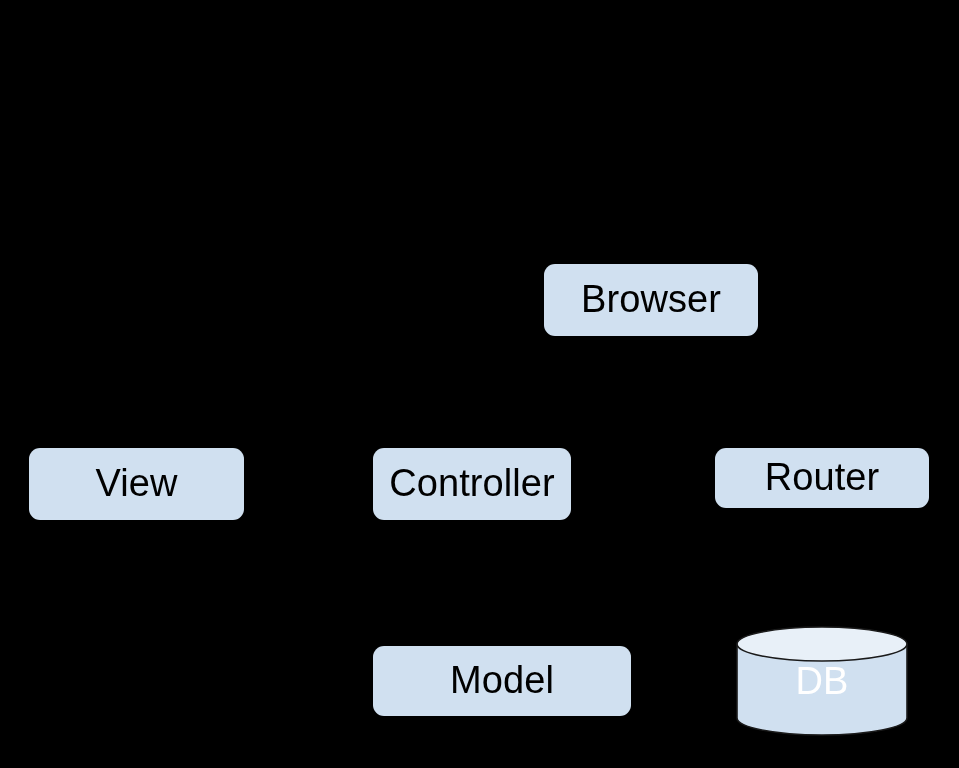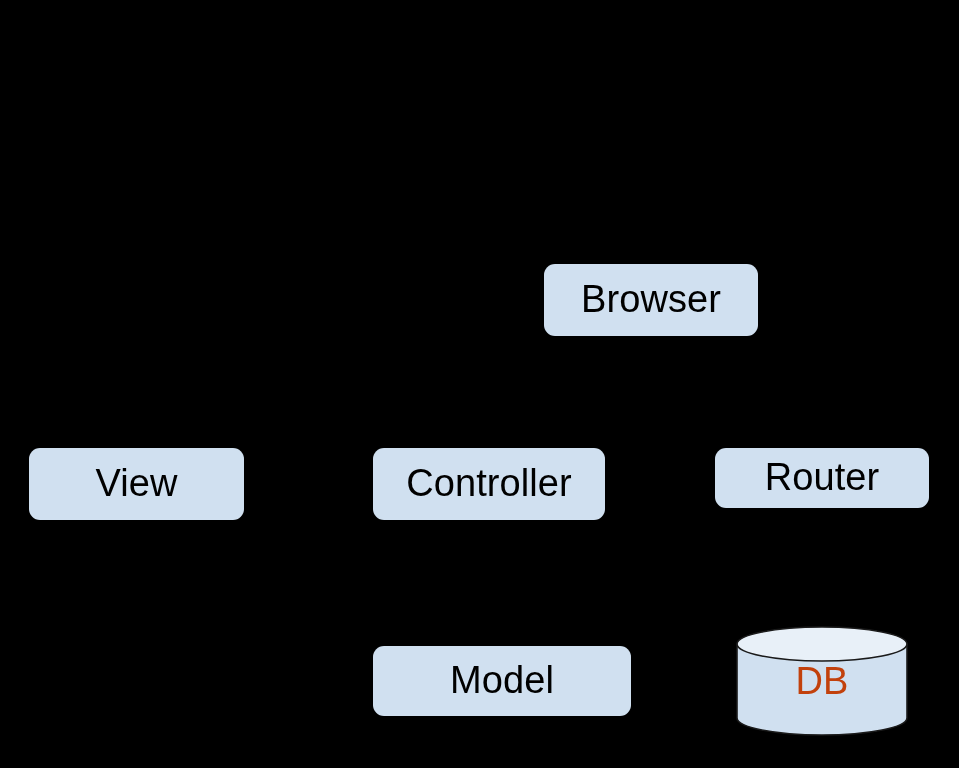--- a/index.html
+++ b/index.html
@@ -38,40 +38,40 @@
     position: absolute;
   }
   .db-node svg {
     display: block;
   }
   .db-label {
     position: absolute;
     left: 0;
     width: 100%;
     text-align: center;
-    color: #c2410c;
+    color: #ffffff;
     font-size: 38px;
     line-height: 1;
     white-space: nowrap;
   }
 </style>
 </head>
 <body>
 
 <div id="canvas" style="background: rgb(0, 0, 0);">
 
   <div class="node" id="node-browser" style="left: 544px; top: 264px; width: 214px; height: 72px; background: rgb(208, 224, 240); color: rgb(0, 0, 0);">
     <span class="node-label">Browser</span>
   </div>
 
   <div class="node" id="node-view" style="left: 29px; top: 448px; width: 215px; height: 72px; background: rgb(208, 224, 240); color: rgb(0, 0, 0);">
     <span class="node-label">View</span>
   </div>
 
-  <div class="node" id="node-controller" style="left: 373px; top: 448px; width: 232px; height: 72px; background: rgb(208, 224, 240); color: rgb(0, 0, 0);">
+  <div class="node" id="node-controller" style="left: 373px; top: 448px; width: 198px; height: 72px; background: rgb(208, 224, 240); color: rgb(0, 0, 0);">
     <span class="node-label">Controller</span>
   </div>
 
   <div class="node" id="node-router" style="left: 715px; top: 448px; width: 214px; height: 60px; background: rgb(208, 224, 240); color: rgb(0, 0, 0);">
     <span class="node-label">Router</span>
   </div>
 
   <div class="node" id="node-model" style="left: 373px; top: 646px; width: 258px; height: 70px; background: rgb(208, 224, 240); color: rgb(0, 0, 0);">
     <span class="node-label">Model</span>
   </div>

